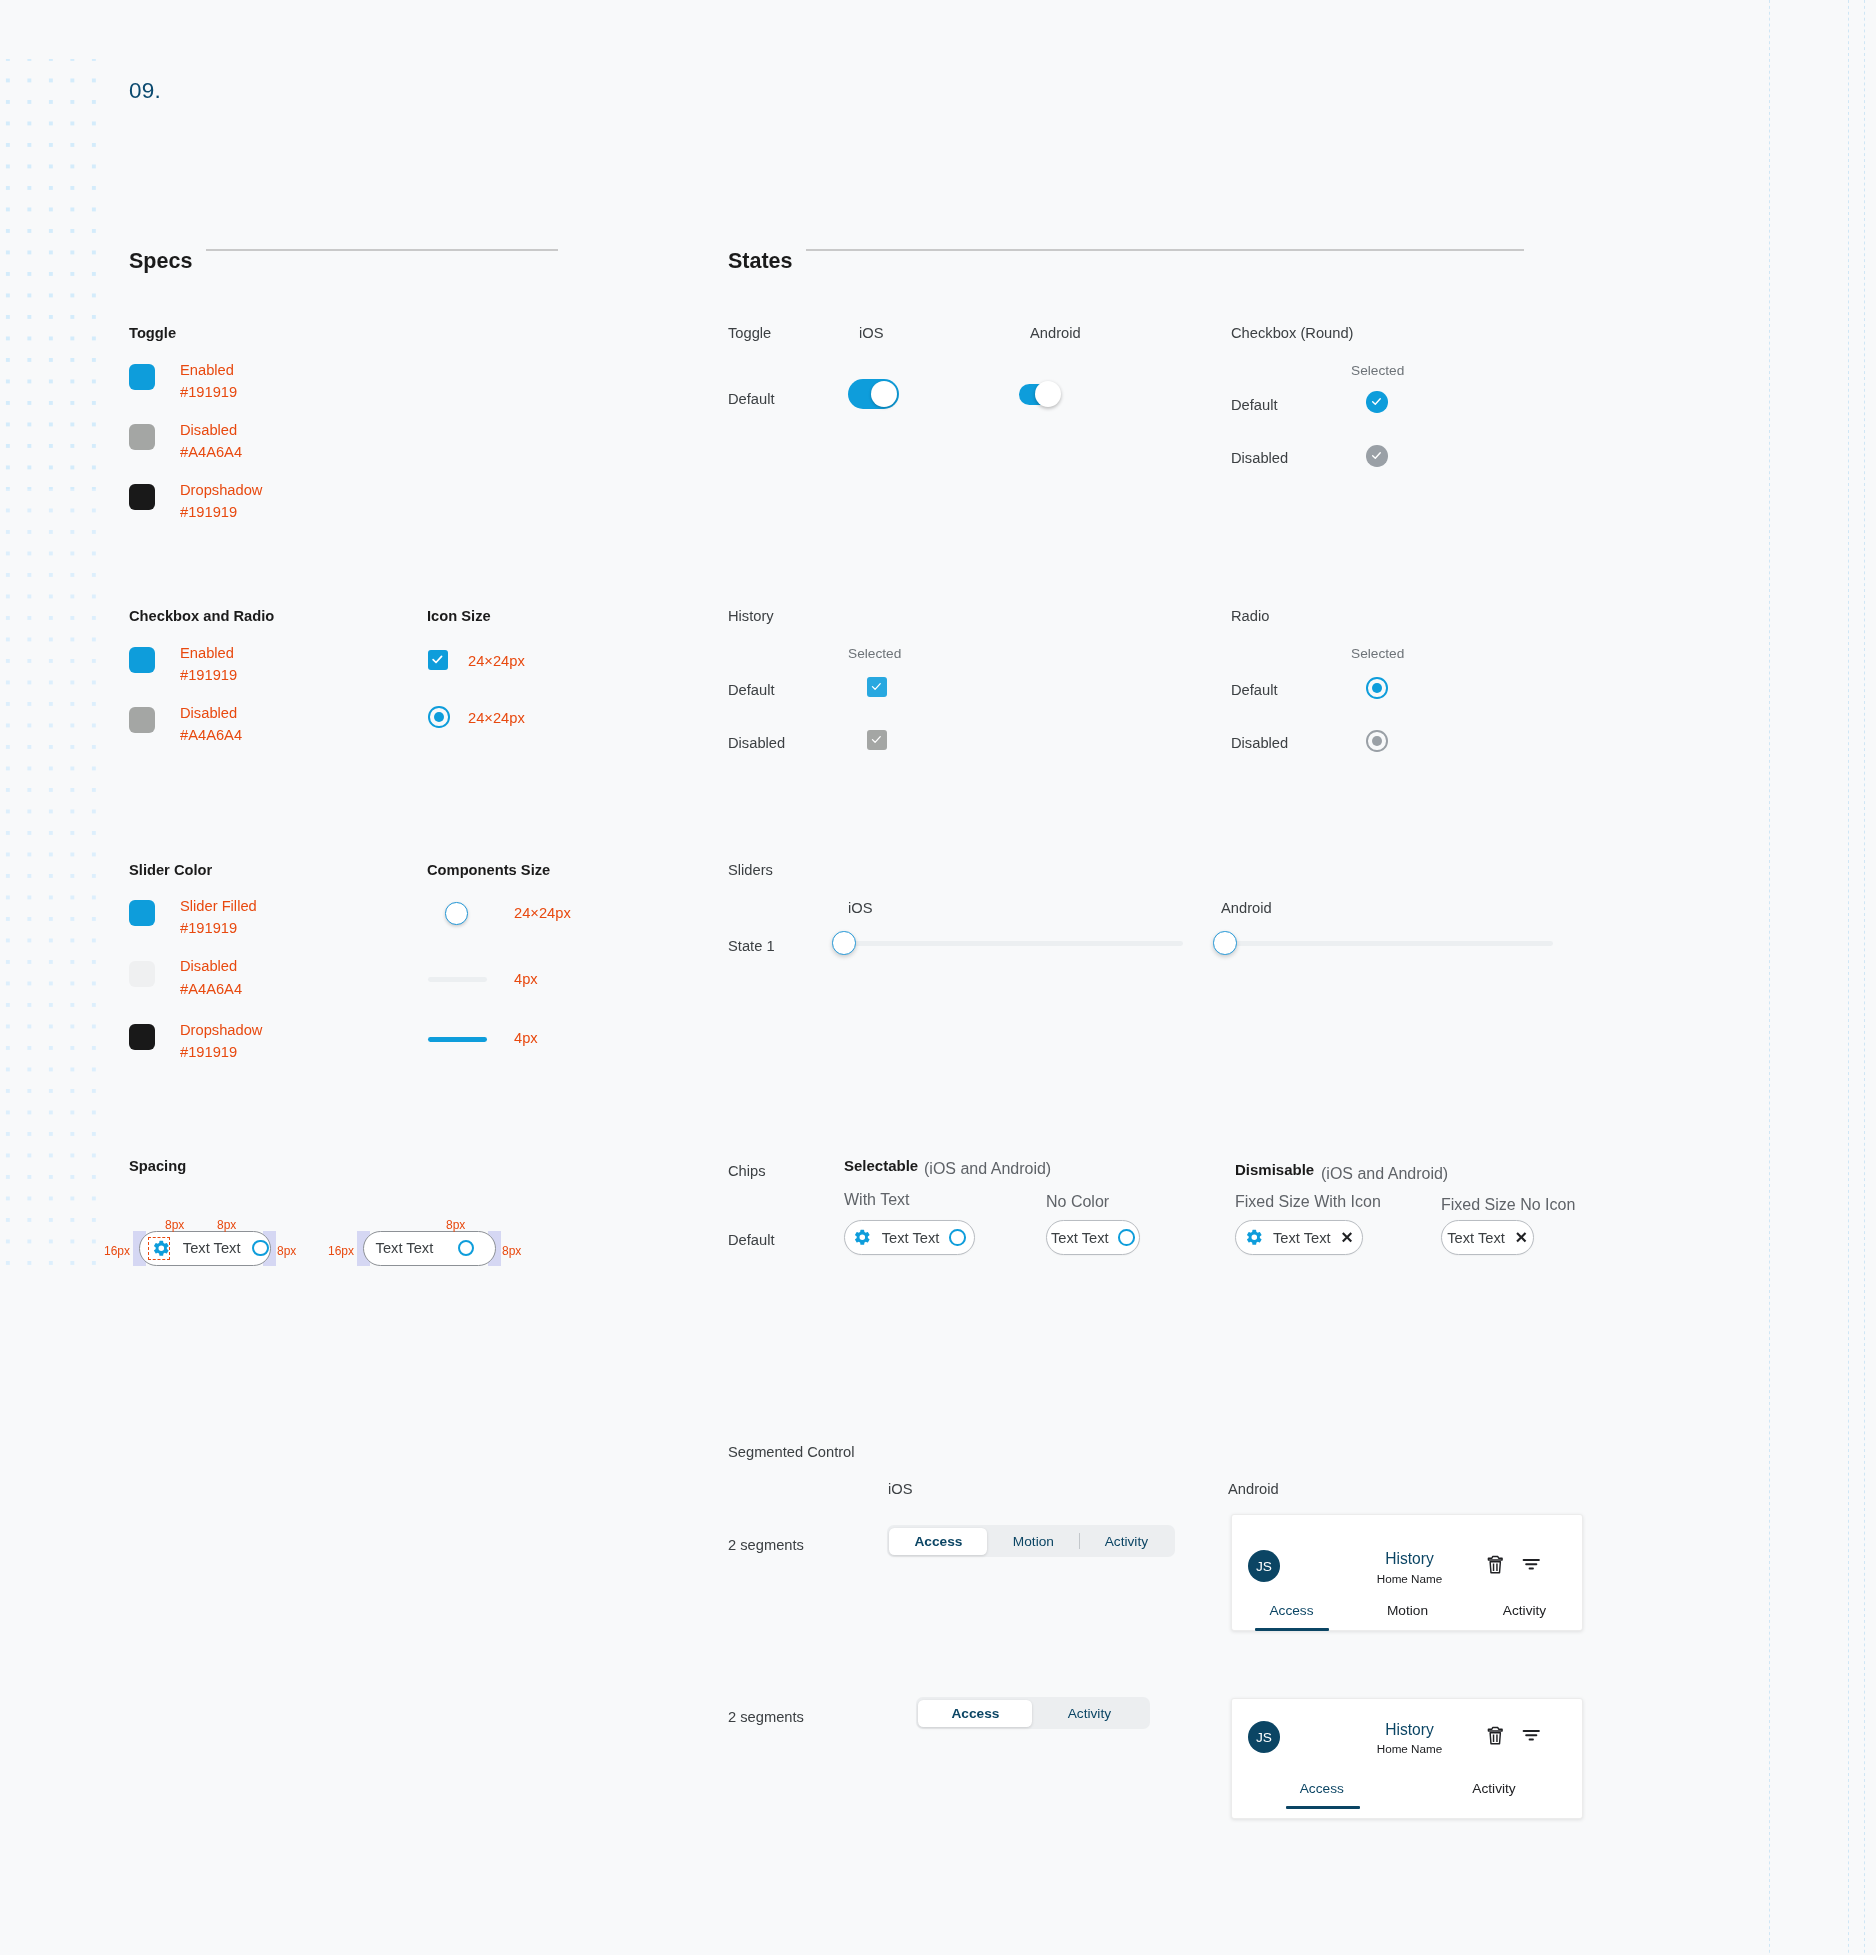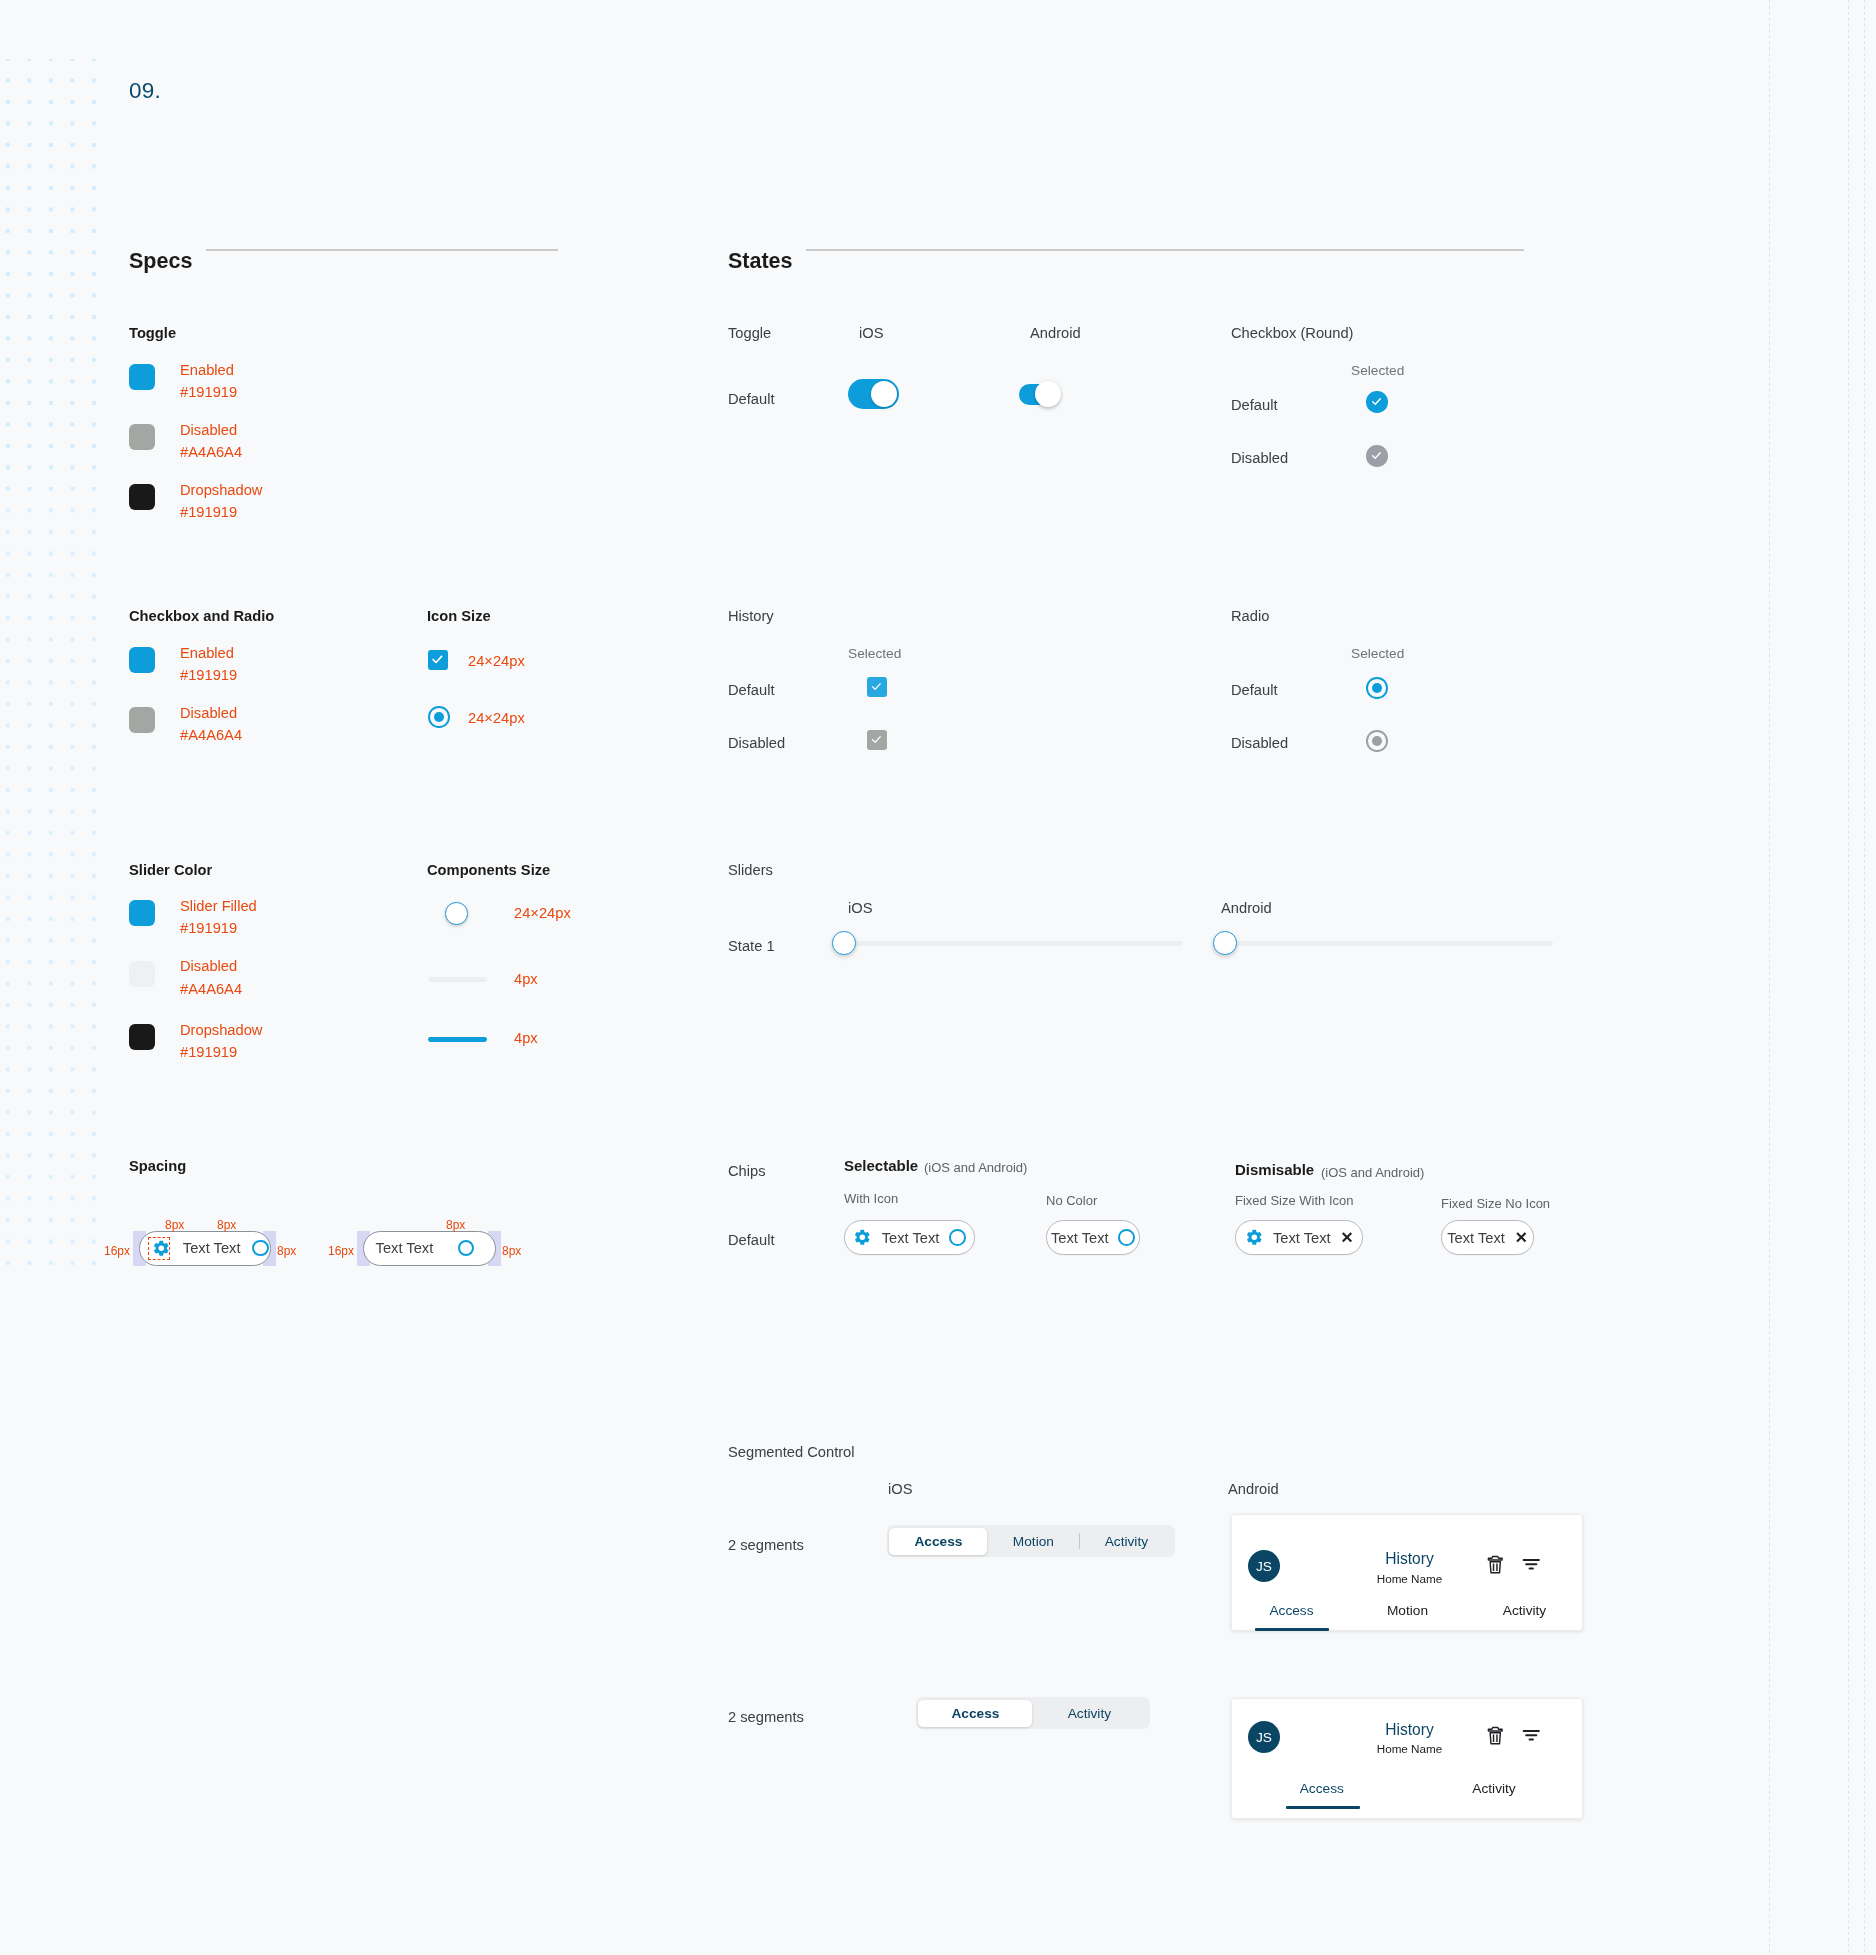--- a/index.html
+++ b/index.html
@@ -64,21 +64,21 @@
 
   
   .sect { position: absolute; display: flex; }
   .sect-label { font-size: 21.5px; font-weight: 700; color: #1b1b1b; white-space: nowrap; }
   .sect-rule { height: 1.5px; background: #c9c9c9; margin-left: 13.7px; }
 
   
   .lbl   { position: absolute; font-size: 14.7px; color: #3c4043; white-space: nowrap; }
   .lbl-b { position: absolute; font-size: 14.7px; font-weight: 700; color: #1b1b1b; white-space: nowrap; }
   .lbl-g { position: absolute; font-size: 13.7px; color: #6d7378; white-space: nowrap; }
-  .lbl-sm{ position: absolute; font-size: 13px; color: #5f6368; white-space: nowrap; }
+  .lbl-sm{ position: absolute; font-size: 16px; color: #5f6368; white-space: nowrap; }
 
   
   .swatch {
     position: absolute; width: 26px; height: 26px; border-radius: 5.9px;
   }
   .spec-name {
     position: absolute; font-size: 14.7px; color: #e8490f; white-space: nowrap;
   }
   .spec-hex {
     position: absolute; font-size: 14.7px; color: #e8490f; white-space: nowrap;
@@ -417,21 +417,21 @@
   <div class="slider-knob" style="left:1213px; top:931px;"></div>
 
   <div class="lbl" style="left:728px; top:1163px;">Chips</div>
 
   <div class="lbl-b" style="left:844px; top:1157px; font-size:15px;">Selectable</div>
   <div class="lbl-sm" style="left:924px; top:1160px;">(iOS and Android)</div>
 
   <div class="lbl-b" style="left:1235px; top:1161px; font-size:15px;">Dismisable</div>
   <div class="lbl-sm" style="left:1321px; top:1165px;">(iOS and Android)</div>
 
-  <div class="lbl-sm" style="left:844px; top:1191px;">With Icon</div>
+  <div class="lbl-sm" style="left:844px; top:1191px;">With Text</div>
   <div class="lbl-sm" style="left:1046px; top:1193px;">No Color</div>
   <div class="lbl-sm" style="left:1235px; top:1193px;">Fixed Size With Icon</div>
   <div class="lbl-sm" style="left:1441px; top:1196px;">Fixed Size No Icon</div>
 
   <div class="lbl" style="left:728px; top:1232px;">Default</div>
 
   <div class="chip" style="left:844px; top:1220px; width:131px;">
     <span class="gear">
       <svg viewBox="0 0 24 24">
           <path d="M19.14 12.94a7.07 7.07 0 0 0 0-1.88l2.03-1.58a.5.5 0 0 0 .12-.64l-1.92-3.32a.5.5 0 0 0-.6-.22l-2.39.96a7.3 7.3 0 0 0-1.63-.94l-.36-2.54a.5.5 0 0 0-.5-.42h-3.84a.5.5 0 0 0-.5.42l-.36 2.54c-.59.24-1.13.56-1.63.94l-2.39-.96a.5.5 0 0 0-.6.22L2.65 8.84a.5.5 0 0 0 .12.64l2.03 1.58a7.07 7.07 0 0 0 0 1.88L2.77 14.52a.5.5 0 0 0-.12.64l1.92 3.32a.5.5 0 0 0 .6.22l2.39-.96c.5.38 1.04.7 1.63.94l.36 2.54a.5.5 0 0 0 .5.42h3.84a.5.5 0 0 0 .5-.42l.36-2.54c.59-.24 1.13-.56 1.63-.94l2.39.96a.5.5 0 0 0 .6-.22l1.92-3.32a.5.5 0 0 0-.12-.64l-2.03-1.58zM12 15.6A3.6 3.6 0 1 1 12 8.4a3.6 3.6 0 0 1 0 7.2z" fill="#0e9ddb"></path>

